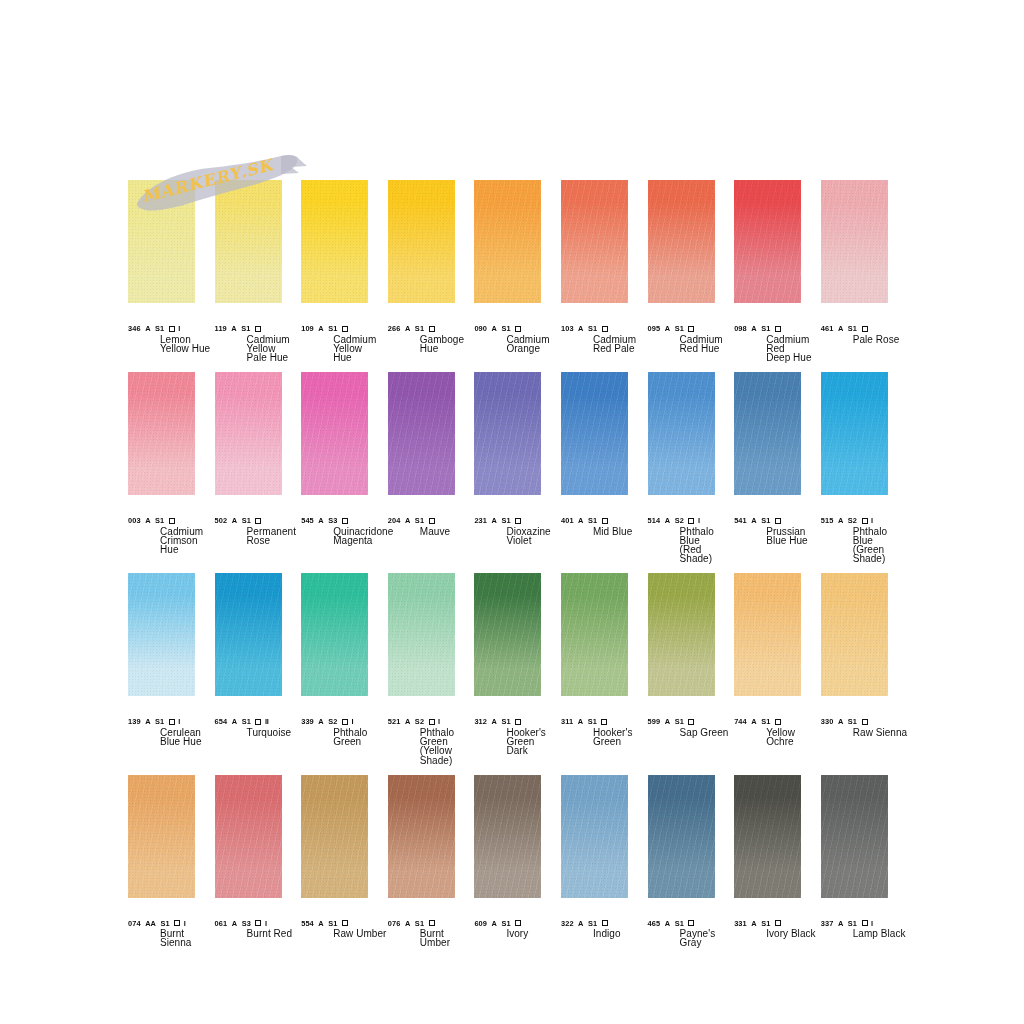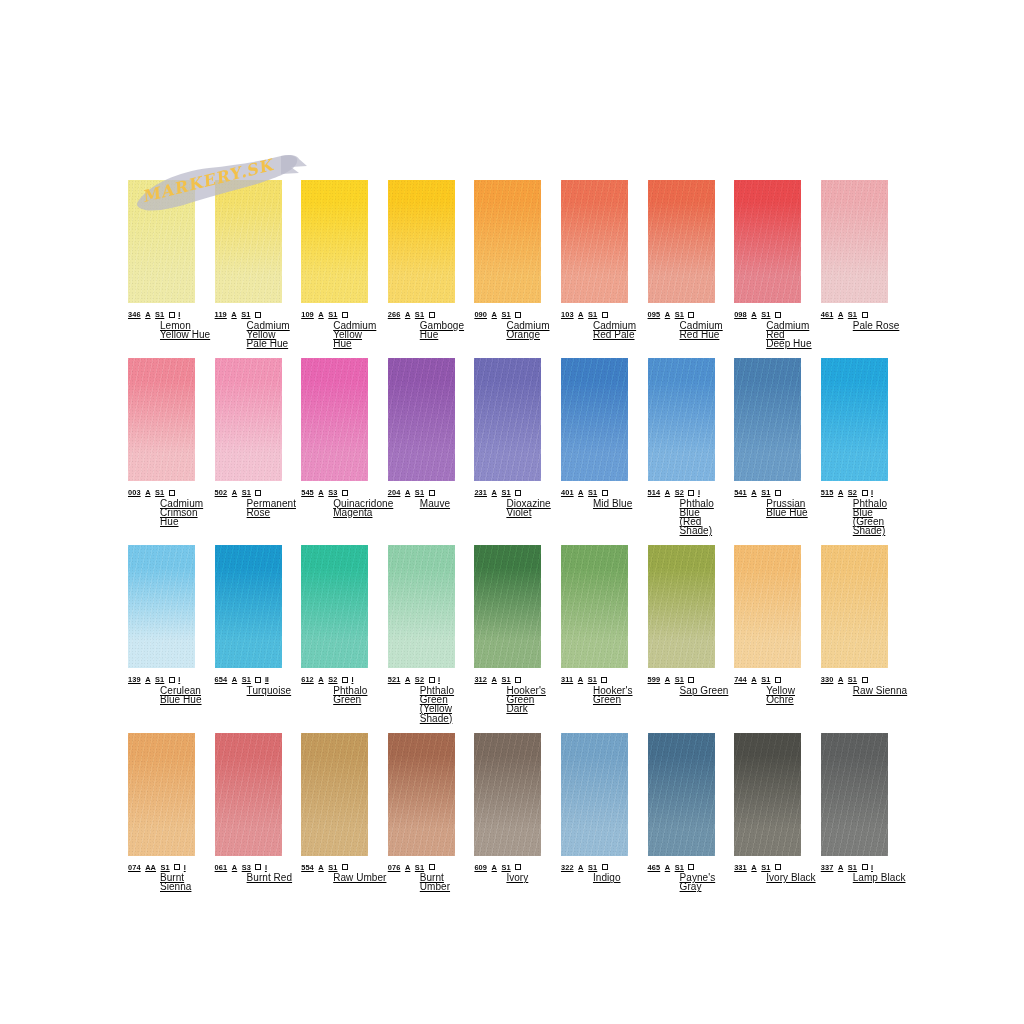--- a/index.html
+++ b/index.html
@@ -73,23 +73,22 @@
     position: absolute;
     inset: 0;
     opacity: 0.30;
     mix-blend-mode: overlay;
     background-image:
       repeating-linear-gradient(102deg, rgba(255,255,255,0.35) 0 1px, rgba(0,0,0,0.05) 1px 2px, transparent 2px 6px),
       repeating-linear-gradient(12deg, rgba(0,0,0,0.06) 0 1px, transparent 1px 5px);
   }
 
   .swatch-meta {
-    margin-top: 7px;
+    margin-top: 21px;
     width: 88px;
-    text-decoration: underline;
   }
   .meta-line1 {
     display: flex;
     align-items: center;
     font-size: 7.4px;
     line-height: 9px;
     color: #0d0d0d;
     font-weight: bold;
     letter-spacing: 0.1px;
     white-space: nowrap;
@@ -488,21 +487,21 @@
           </div>
         </div>
         <div class="swatch-cell">
           <div class="swatch-chip">
             <div class="chip-grad" style="background: linear-gradient(rgb(47, 190, 155) 0%, rgb(47, 190, 155) 18%, rgb(113, 205, 184) 78%, rgb(113, 205, 184) 100%);"></div>
             <div class="chip-tex"></div>
             <div class="chip-tex2"></div>
           </div>
           <div class="swatch-meta">
             <div class="meta-line1">
-              <span class="meta-code">612</span>
+              <span class="meta-code">339</span>
               <span class="meta-perm">A</span>
               <span class="meta-series">S2</span>
               <span class="meta-opacity-box"></span>
               <span class="meta-gran">I</span>
             </div>
             <div class="meta-name">Phthalo Green</div>
           </div>
         </div>
         <div class="swatch-cell">
           <div class="swatch-chip">

